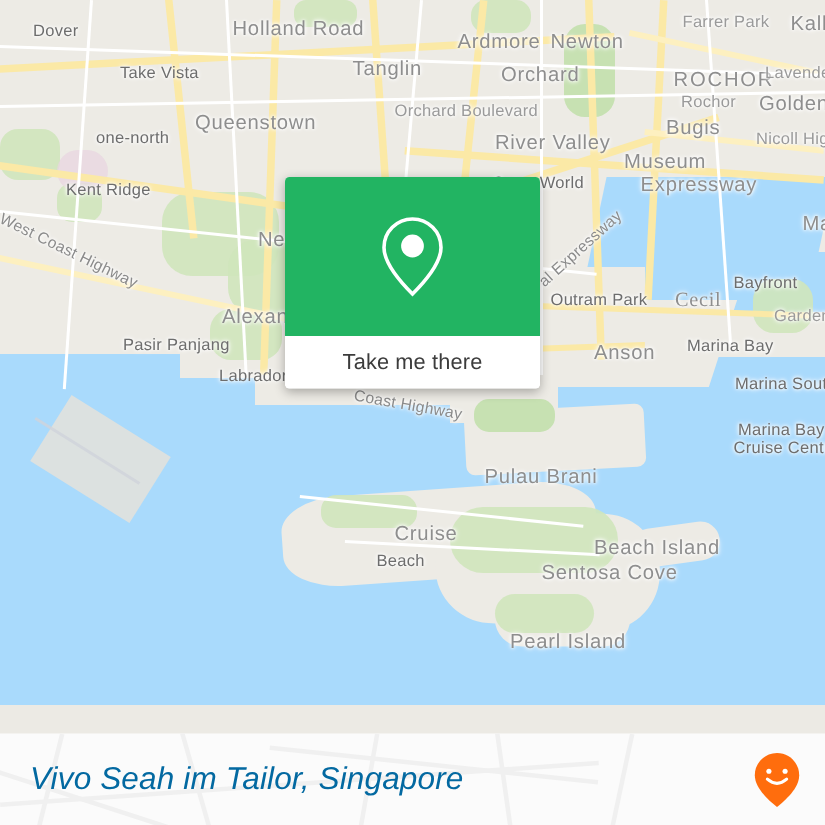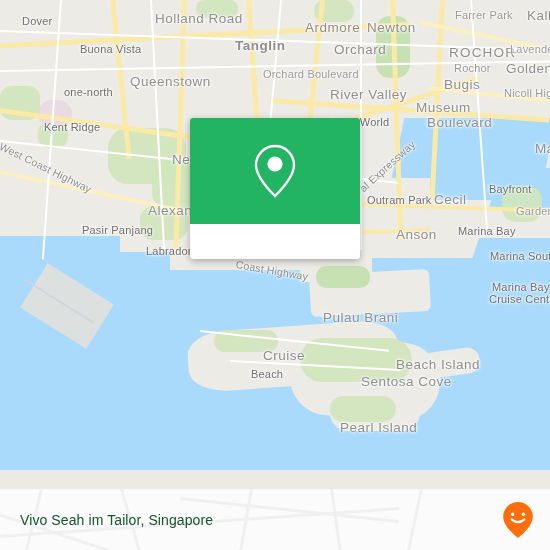--- a/index.html
+++ b/index.html
@@ -136,24 +136,25 @@
   .fline { position:absolute; background:#f0f0f0; transform-origin:0 0; }
   #footer-inner {
     position: relative;
     width: 100%; height: 100%;
     display: flex;
     align-items: center;
     justify-content: space-between;
     padding: 0 16px 0 20px;
   }
   #place-name {
-    font-size: 14px;
-    color: #14532d;
+    font-size: 21px;
+    color: #0369a1;
     white-space: nowrap;
     letter-spacing: .1px;
+    font-style: italic;
   }
   #brand {
     display: flex;
     align-items: center;
     gap: 1px;
   }
   #brand-word {
     font-size: 31px;
     font-weight: bold;
     color: #1a1a1a;
@@ -231,41 +232,41 @@
     <div class="road" style="left:230px;top:360px;width:170px;height:2px;transform:rotate(3deg);"></div>
     <div class="road-rail" style="left:24px;top:278px;width:82px;height:1.5px;transform:rotate(32deg);"></div>
 
     <div id="map-labels">
         <div class="mlabel dark" style="left: 22px; top: 15px;">Dover</div>
         <div class="mlabel big" style="left: 155px; top: 11px;">Holland Road</div>
         <div class="mlabel big" style="left: 305px; top: 20px;">Ardmore</div>
         <div class="mlabel big" style="left: 367px; top: 20px;">Newton</div>
         <div class="mlabel" style="left: 455px; top: 9px;">Farrer Park</div>
         <div class="mlabel big" style="left: 527px; top: 8px;">Kalla</div>
-        <div class="mlabel dark" style="left: 80px; top: 43px;">Buona Vista</div>
-        <div class="mlabel big" style="left: 235px; top: 38px; font-weight: bold;">Tanglin</div>
+        <div class="mlabel dark" style="left: 80px; top: 43px;">Take Vista</div>
+        <div class="mlabel big" style="left: 235px; top: 38px;">Tanglin</div>
         <div class="mlabel big" style="left: 334px; top: 42px;">Orchard</div>
         <div class="mlabel big cap" style="left: 449px; top: 45px;">ROCHOR</div>
         <div class="mlabel" style="left: 510px; top: 43px;">Lavender</div>
         <div class="mlabel big" style="left: 130px; top: 74px;">Queenstown</div>
         <div class="mlabel" style="left: 263px; top: 68px;">Orchard Boulevard</div>
         <div class="mlabel" style="left: 454px; top: 62px;">Rochor</div>
         <div class="mlabel big" style="left: 506px; top: 61px;">Golden M</div>
         <div class="mlabel dark" style="left: 64px; top: 86px;">one-north</div>
         <div class="mlabel big" style="left: 330px; top: 87px;">River Valley</div>
         <div class="mlabel big" style="left: 444px; top: 77px;">Bugis</div>
         <div class="mlabel" style="left: 504px; top: 87px;">Nicoll Highw</div>
         <div class="mlabel big" style="left: 416px; top: 100px; text-align: center;">Museum</div>
         <div class="mlabel dark" style="left: 328px; top: 116px;">Great World</div>
-        <div class="mlabel big" style="left: 427px; top: 115px;">Boulevard</div>
+        <div class="mlabel big" style="left: 427px; top: 115px;">Expressway</div>
         <div class="mlabel dark" style="left: 44px; top: 121px;">Kent Ridge</div>
         <div class="mlabel big" style="left: 535px; top: 141px;">Ma</div>
         <div class="mlabel dark" style="left: 489px; top: 183px;">Bayfront</div>
         <div class="mlabel dark" style="left: 367px; top: 194px;">Outram Park</div>
-        <div class="mlabel big" style="left: 434px; top: 192px;">Cecil</div>
+        <div class="mlabel big" style="left: 450px; top: 192px; font-family: Liberation Serif, serif;">Cecil</div>
         <div class="mlabel" style="left: 516px; top: 205px;">Gardens</div>
         <div class="mlabel dark" style="left: 82px; top: 224px;">Pasir Panjang</div>
         <div class="mlabel big" style="left: 148px; top: 203px;">Alexand</div>
         <div class="mlabel big" style="left: 396px; top: 227px;">Anson</div>
         <div class="mlabel dark" style="left: 458px; top: 225px;">Marina Bay</div>
         <div class="mlabel dark" style="left: 146px; top: 245px;">Labrador</div>
         <div class="mlabel dark" style="left: 490px; top: 250px;">Marina South P</div>
         <div class="mlabel dark" style="left: 492px; top: 281px;">Marina Bay</div>
         <div class="mlabel dark" style="left: 489px; top: 293px;">Cruise Centre</div>
         <div class="mlabel big" style="left: 323px; top: 310px;">Pulau Brani</div>
@@ -283,20 +284,23 @@
         <div class="mlabel hwy" style="left: 357px; top: 185px; transform: rotate(-42deg); transform-origin: 0px 0px;">al Expressway</div>
       </div>
 
     <div id="card">
       <div id="card-top">
         <svg width="44" height="56" viewBox="0 0 44 56">
           <path d="M22 3 C11.5 3 3 11.5 3 22 C3 33 14 45 22 53 C30 45 41 33 41 22 C41 11.5 32.5 3 22 3 Z" fill="none" stroke="#ffffff" stroke-width="2.4"></path>
           <circle cx="22" cy="21" r="7.6" fill="#ffffff"></circle>
         </svg>
       </div>
+      <div id="card-bottom">
+        <span>Take me there</span>
+      </div>
     </div>
 
   </div>
 
 
   <div id="footer">
     <div id="footer-lines">
       <div class="fline" style="left:-20px;top:18px;width:280px;height:3px;transform:rotate(18deg);"></div>
       <div class="fline" style="left:40px;top:0px;width:3px;height:70px;transform:rotate(14deg);"></div>
       <div class="fline" style="left:120px;top:0px;width:3px;height:70px;transform:rotate(-16deg);"></div>

